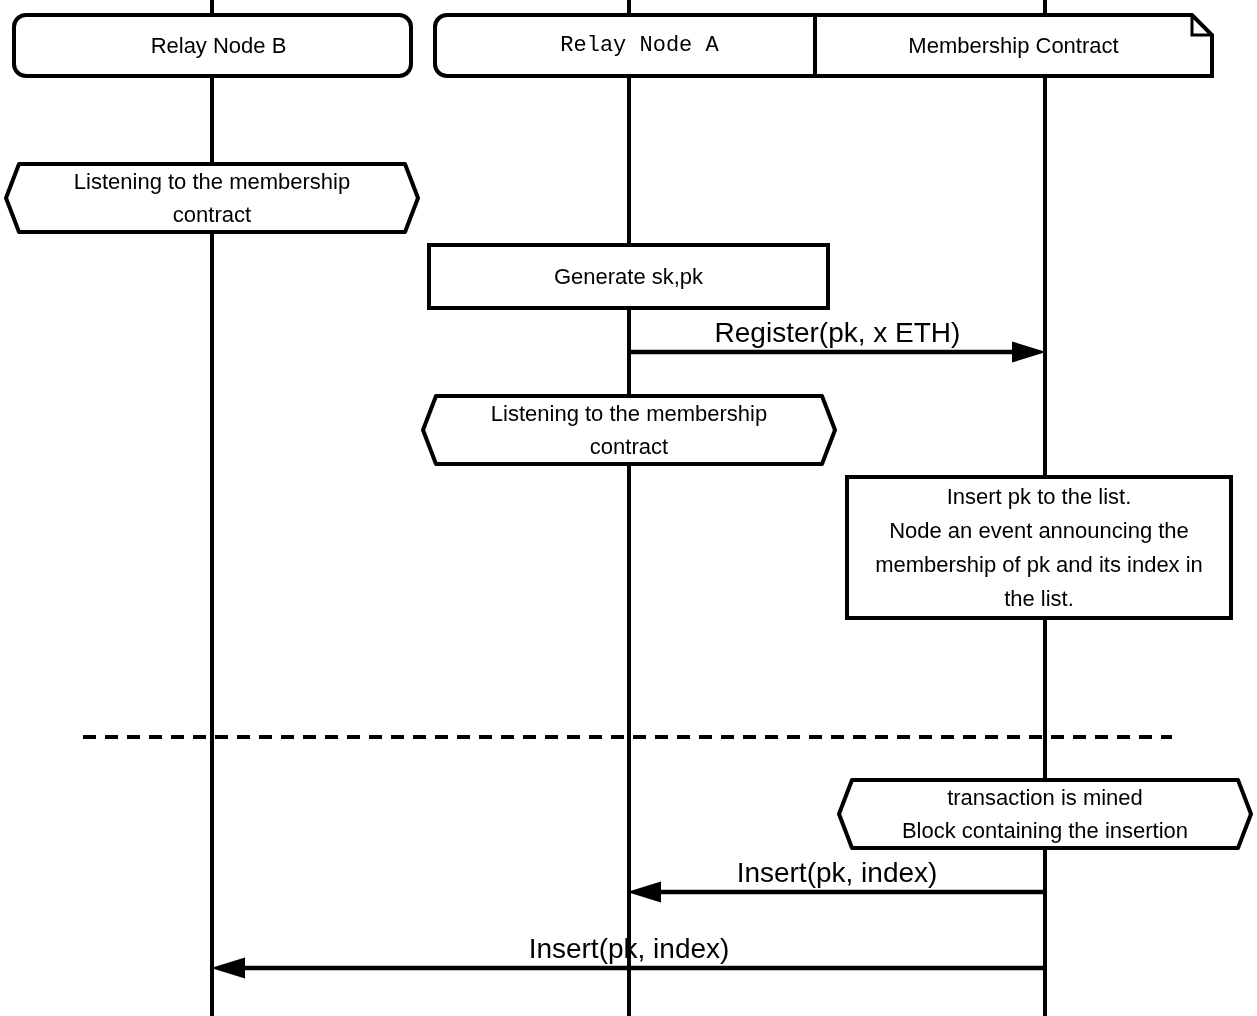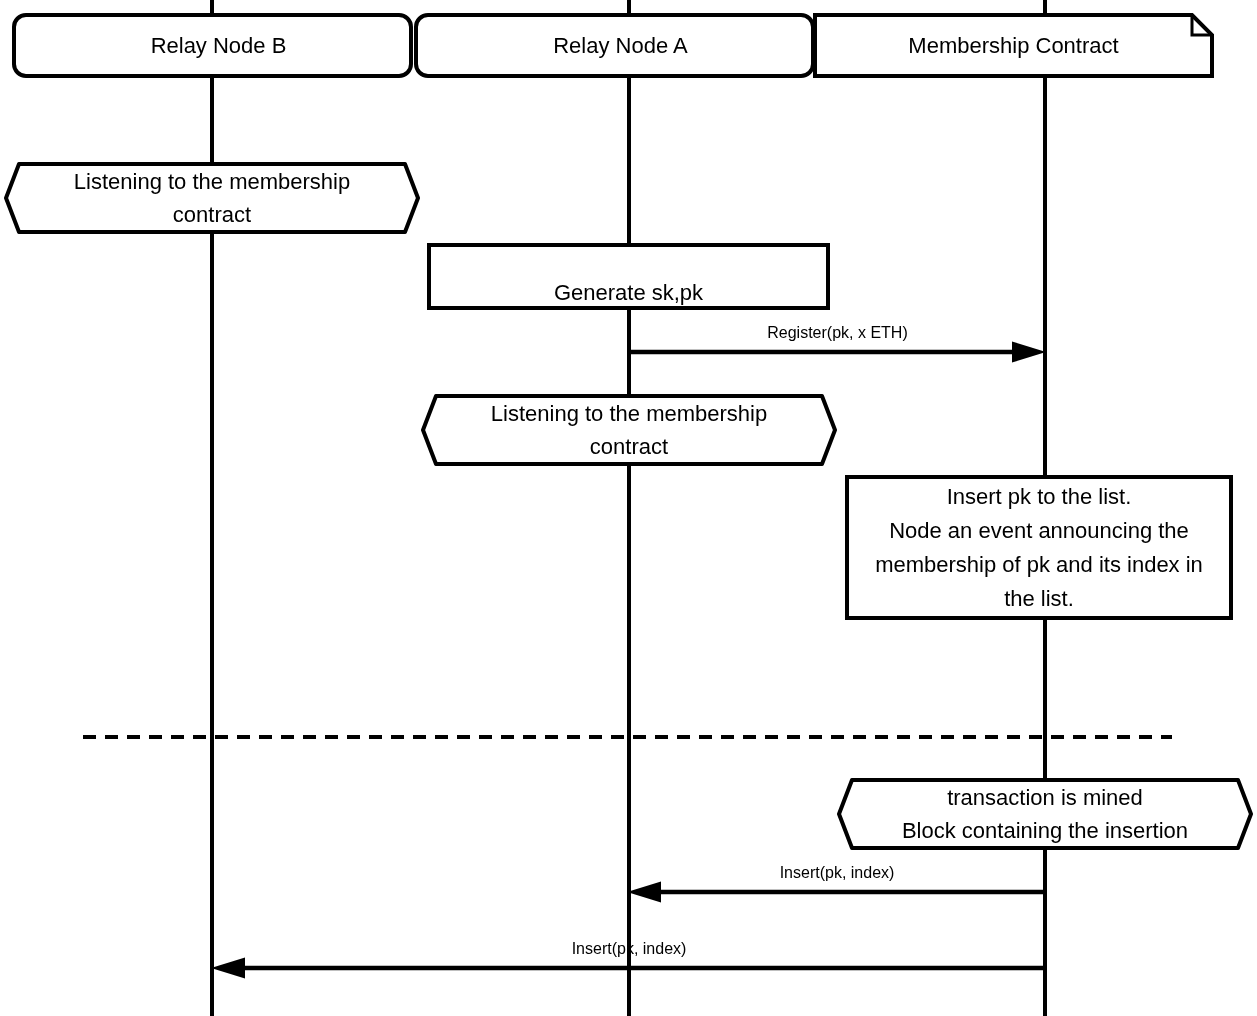--- a/index.html
+++ b/index.html
@@ -19,57 +19,57 @@
   #ll-mc { left:1043px; }
 
   
   .participant {
     position:absolute; top:13px; width:401px; height:65px; z-index:2;
     display:flex; align-items:center; justify-content:center;
     font-size:22px; line-height:26px; text-align:center;
   }
   .round { background:#fff; border:4px solid #000; border-radius:14px; box-sizing:border-box;padding-left:12px; }
   #p-b  { left:12px; }
-  #p-a  { left:414px; }
+  #p-a  { left:433px;font-family:Liberation Mono, monospace; }
   #p-mc { left:798px;margin-left:15px; }
   .shape-svg { position:absolute; left:0; top:0; width:100%; height:100%; }
   .ptext { position:relative; z-index:1; }
 
   
   .hexagon { position:absolute; width:416px; height:72px; z-index:2; }
   .hexagon svg { position:absolute; left:0; top:0; width:100%; height:100%; }
   .hex-label {
     position:absolute; left:16px; right:16px; top:0; bottom:0;
     display:flex; flex-direction:column; align-items:center; justify-content:center;
     font-size:22px; line-height:33px; 
   }
   #hex-b  { left:4px;   top:162px; }
   #hex-a  { left:421px; top:394px; }
   #hex-mc { left:837px; top:778px; }
 
   
   .rect-box {
     position:absolute; box-sizing:border-box; z-index:2;
     background:#fff; border:4px solid #000;
-    display:flex; flex-direction:column; align-items:center; justify-content:flex-end;
+    display:flex; flex-direction:column; align-items:center; justify-content:center;
     font-size:22px; text-align:center;
   }
   #generate    { left:427px; top:243px; width:403px; height:67px; line-height:26px; }
   #insert-note { left:845px; top:475px; width:388px; height:145px; line-height:34px; }
 
   
   .msg { position:absolute; height:24px; z-index:3; }
   .msg svg { display:block; width:100%; height:100%; }
   #msg-register { left:629px; top:340px; width:417px; }
   #msg-insert-a { left:627px; top:880px; width:418px; }
   #msg-insert-b { left:211px; top:956px; width:834px; }
 
   .msg-label {
     position:absolute; z-index:3;
-    font-size:16px; height:28px; line-height:28px; text-align:center;
+    font-size:28px; height:28px; line-height:28px; text-align:center;
   }
   #msg-register-label { left:629px; top:319px; width:417px; }
   #msg-insert-a-label { left:629px; top:859px; width:416px; }
   #msg-insert-b-label { left:213px; top:935px; width:832px; }
 
   
   .separator {
     position:absolute; left:83px; top:735px; width:1089px; height:4px; z-index:2;
     background-image:repeating-linear-gradient(90deg, #000 0, #000 13px, transparent 13px, transparent 22px);
   }

